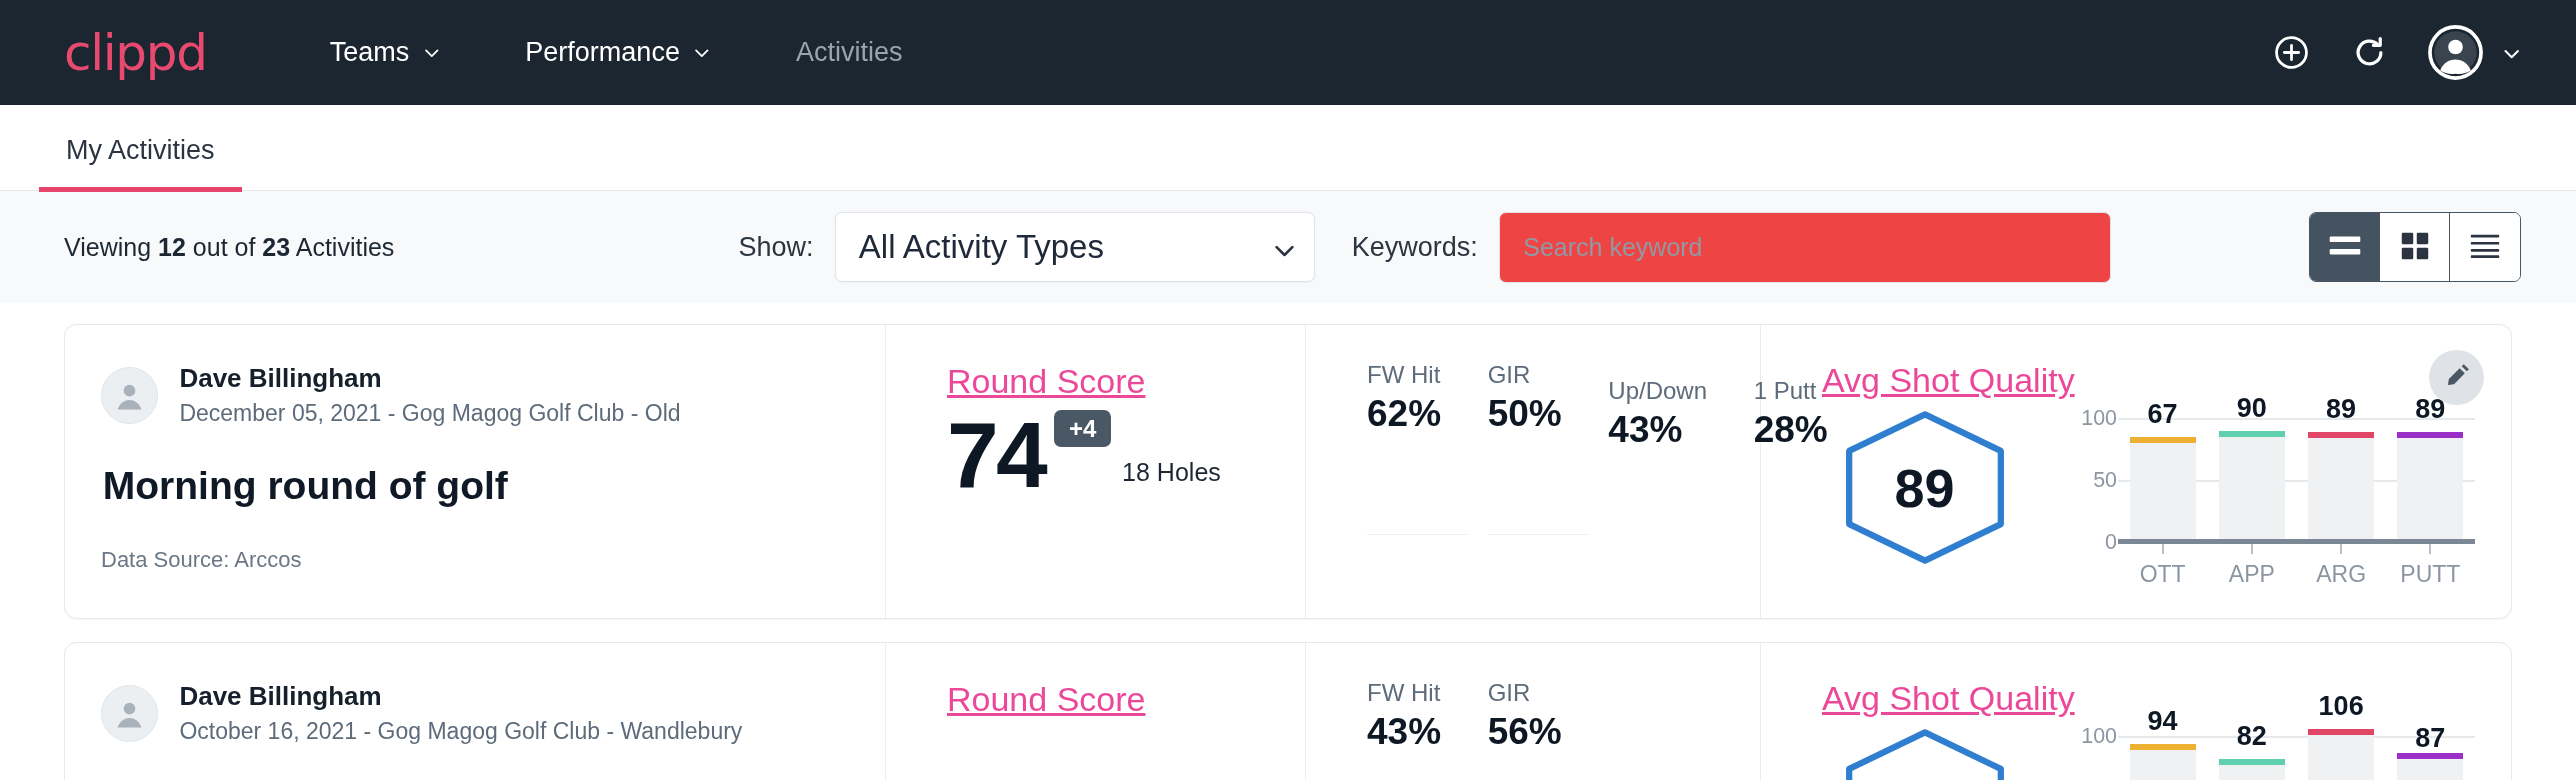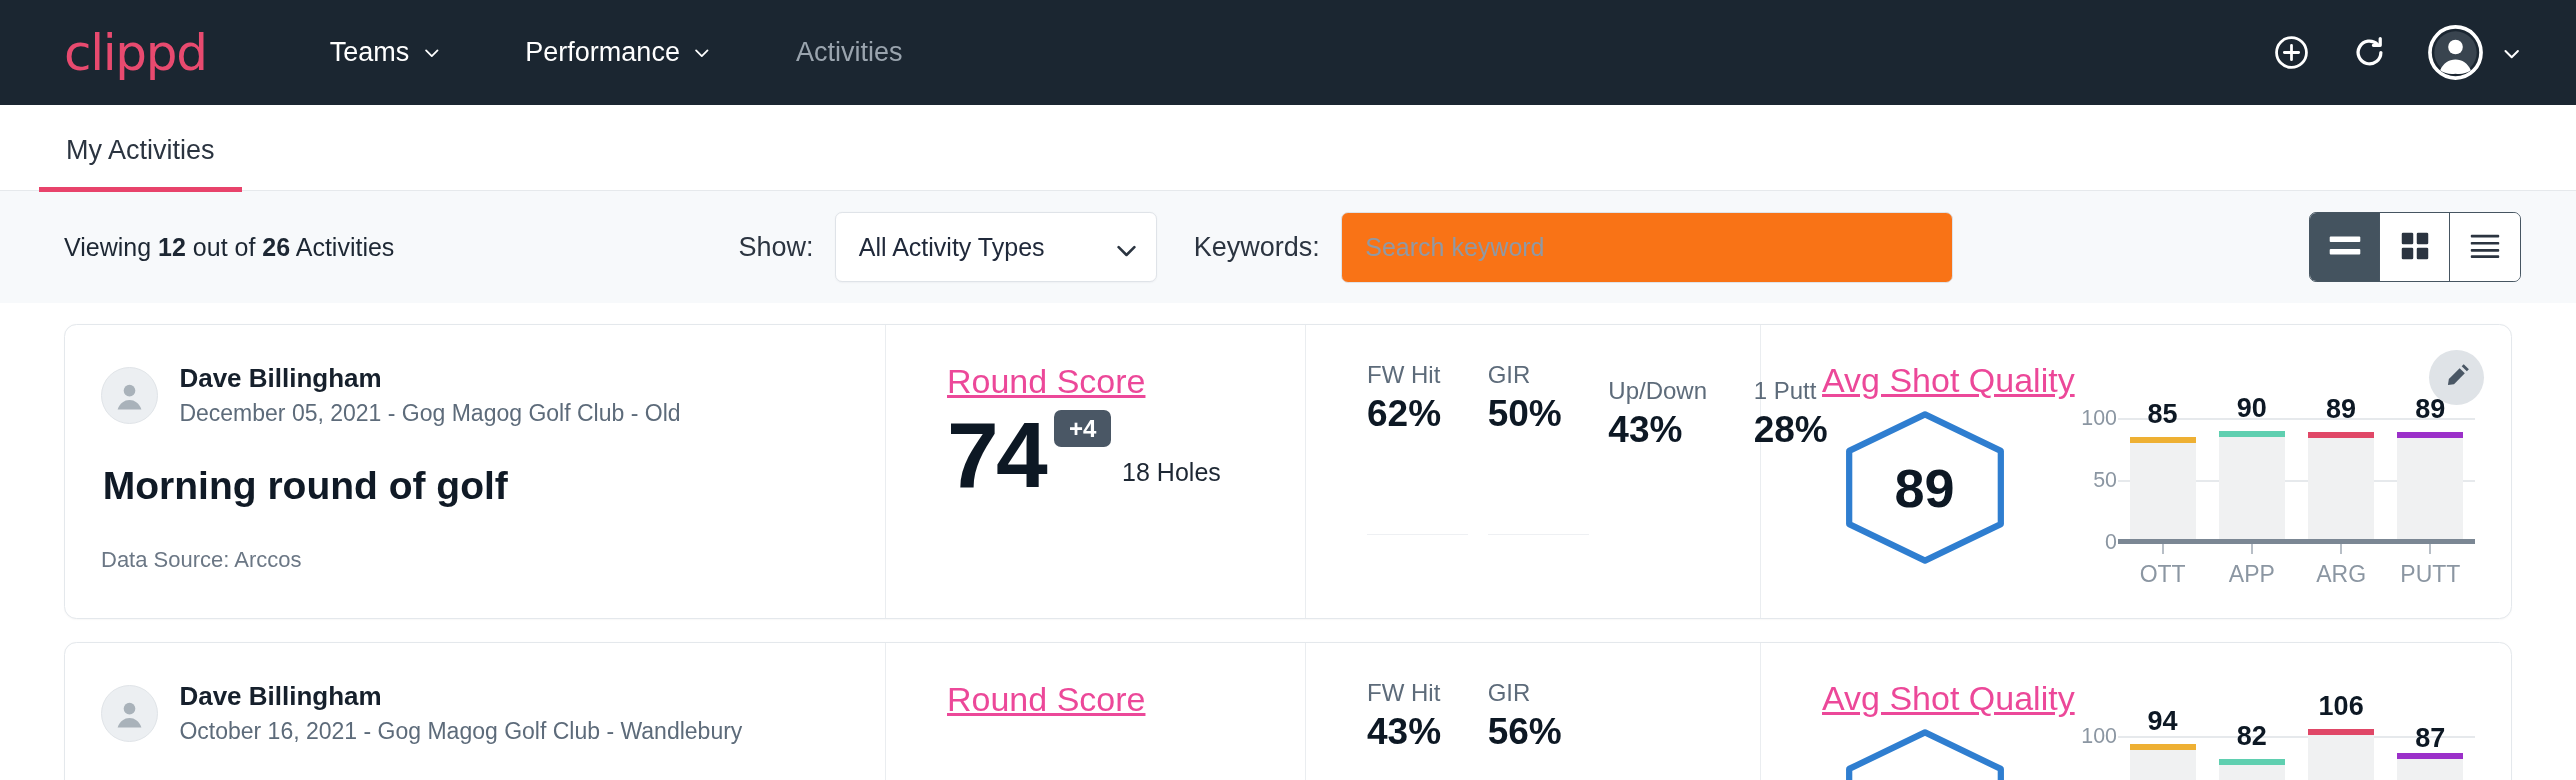--- a/index.html
+++ b/index.html
@@ -70,34 +70,34 @@
     background: #f7f9fb;
     display: flex;
     align-items: center;
     padding: 0 55px 0 64px;
   }
   .viewing { font-size: 25px; color: #1d2733; white-space: nowrap; }
   .viewing b { font-weight: 700; }
   .fb-group { display: flex; align-items: center; }
   .fb-label { font-size: 27px; color: #2b3440; margin-right: 21.4px; white-space: nowrap; }
   .select {
-    width: 322px; height: 70px;
+    width: 480px; height: 70px;
     background: #ffffff;
     border: 1.8px solid #dfe3e8;
     border-radius: 7.1px;
     display: flex; align-items: center;
     padding: 0 23px;
-    font-size: 25px; color: #20293a;
+    font-size: 33px; color: #20293a;
     cursor: pointer;
     box-shadow: 0 0.9px 1.8px rgba(16,24,40,.04);
   }
   .select .sel-val { flex: 1; }
   .search {
     width: 612px; height: 71px;
-    background: #f97316;
+    background: #ef4444;
     border: 1.8px solid #dfe3e8;
     border-radius: 7.1px;
     padding: 0 23px;
     font-size: 25px; color: #20293a;
     outline: none;
     font-family: "Liberation Sans", sans-serif;
   }
   .search::placeholder { color: #9099a5; }
   .viewtoggle {
     display: flex;
@@ -293,21 +293,21 @@
   <div class="tab active">
     <span>My Activities</span>
   </div>
 </div>
 
 <div class="filterbar">
   <div class="viewing">
     <span>Viewing</span>
     <b>12</b>
     <span>out of</span>
-    <b>26</b>
+    <b>23</b>
     <span>Activities</span>
   </div>
 
   <div style="width:344px"></div>
 
   <div class="fb-group">
     <span class="fb-label">Show:</span>
     <div class="select">
       <span class="sel-val">All Activity Types</span>
       <span class="chev">
@@ -425,21 +425,21 @@
                 <div class="y-tick" style="top: 136px;">0</div>
                 <div class="y-tick" style="top: 74px;">50</div>
                 <div class="y-tick" style="top: 12.3px;">100</div>
               </div>
             <div class="plot">
                 <div class="gridline" style="top: 136px; height: 2.7px; background: rgb(123, 135, 148);"></div>
                 <div class="gridline" style="top: 74px;"></div>
                 <div class="gridline" style="top: 12.3px;"></div>
                 <div class="bars">
                   <div class="barcell">
-                    <div class="barval" style="bottom: 112px;">85</div>
+                    <div class="barval" style="bottom: 112px;">67</div>
                     <div class="bar" style="height: 105px;">
                       <div class="barcap" style="background: rgb(238, 176, 51);"></div>
                     </div>
                   </div>
                   <div class="barcell">
                     <div class="barval" style="bottom: 118px;">90</div>
                     <div class="bar" style="height: 111px;">
                       <div class="barcap" style="background: rgb(95, 207, 176);"></div>
                     </div>
                   </div>

